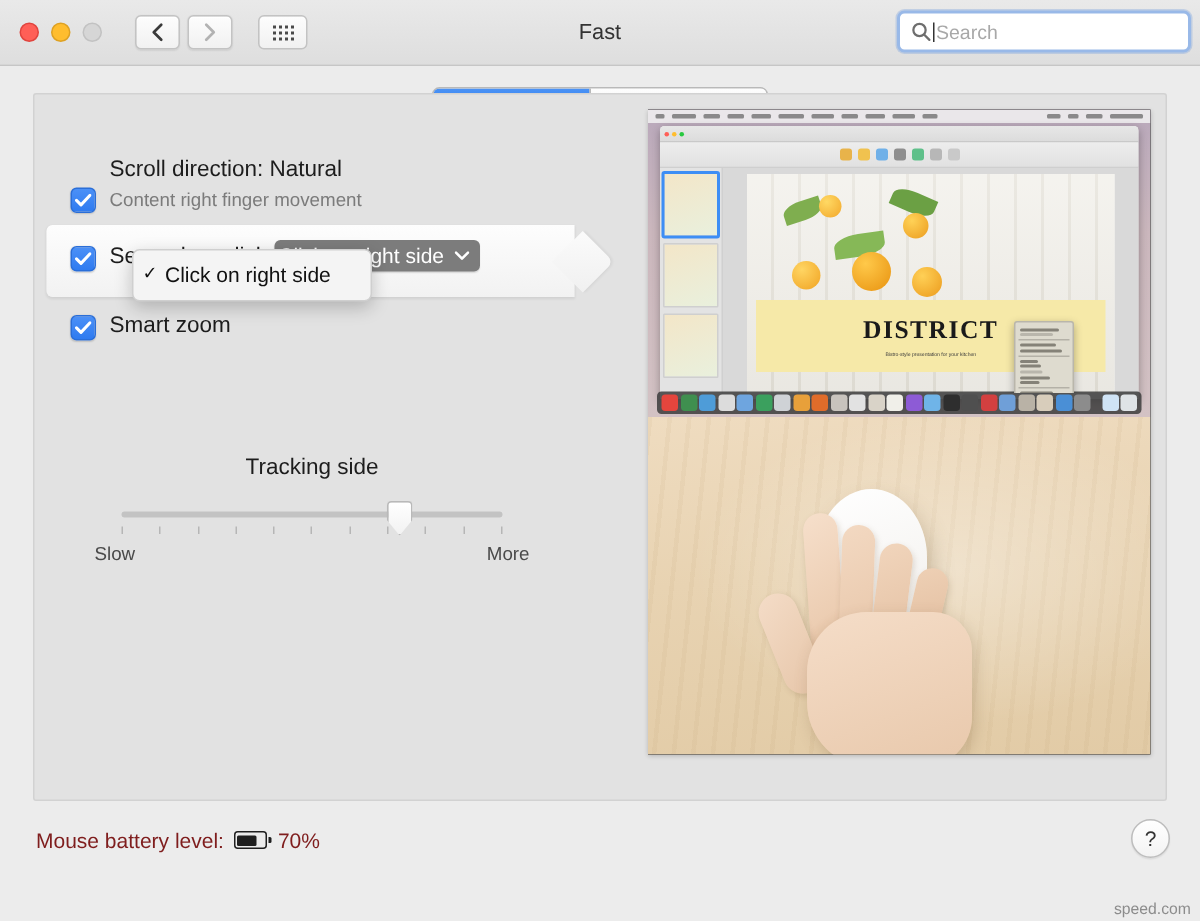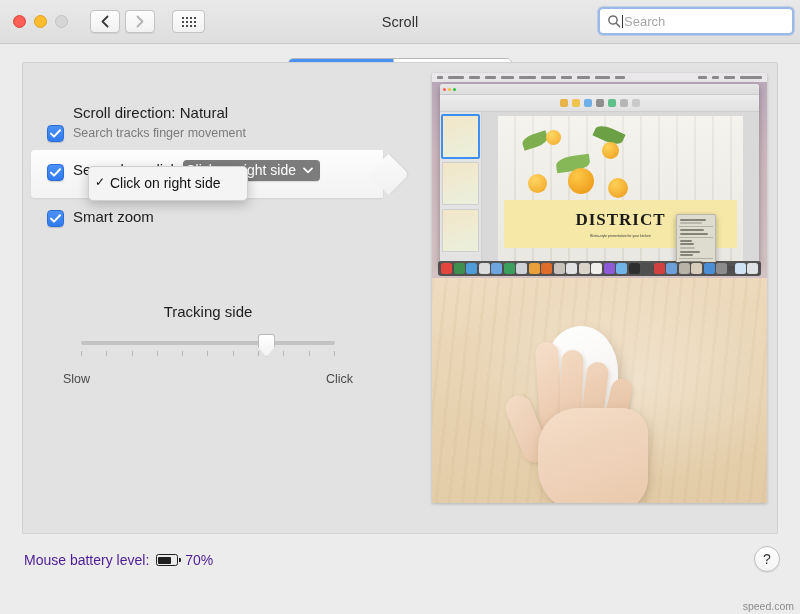--- a/index.html
+++ b/index.html
@@ -201,21 +201,21 @@
     position: absolute; top: 0; width: 17px; height: 23px;
     margin-left: -8.5px;
     background: linear-gradient(#ffffff, #f2f2f2);
     border: 1px solid #b9b9b9;
     border-radius: 3px 3px 0 0;
     clip-path: polygon(0 0, 100% 0, 100% 55%, 50% 100%, 0 55%);
     box-shadow: 0 1px 2px rgba(0,0,0,.18);
   }
   .endlabels {
     display: flex; justify-content: space-between;
-    margin: 12px 10px 0;
+    margin: 2px 10px 0;
     font-size: 12.5px; color: #4a4a4a;
   }
 
   
   .preview {
     position: absolute; right: 10px; top: 10px;
     width: 335px; height: 430px;
     background: #000;
     overflow: hidden;
     box-shadow: 0 1px 3px rgba(0,0,0,.2);
@@ -299,21 +299,21 @@
   }
 
   
   .bottom {
     position: absolute; left: 0; right: 0; bottom: 0; height: 80px;
     background: #ececec;
   }
   .battrow {
     position: absolute; left: 24px; top: 18px;
     display: flex; align-items: center; gap: 7px;
-    font-size: 14px; color: #4c1d95;
+    font-size: 14px; color: #7f1d1d;
   }
   .battery {
     position: relative; width: 22px; height: 12px;
     border: 1.5px solid #1f1f1f; border-radius: 2.5px;
     display:flex; align-items:center;
   }
   .battfill { height: 7px; background: #1f1f1f; margin-left: 1.2px; border-radius: 1px; }
   .battnub {
     position:absolute; right: -4px; top: 3.2px; width: 2.2px; height: 4px;
     background:#1f1f1f; border-radius: 0 1px 1px 0;
@@ -373,21 +373,21 @@
             <i></i>
             <i></i>
             <i></i>
             <i></i>
             <i></i>
             <i></i>
         </span>
       </div>
     </div>
 
-    <div class="wintitle">Scroll</div>
+    <div class="wintitle">Fast</div>
 
     <div class="searchwrap">
       <svg class="mag" width="14" height="14" viewBox="0 0 14 14">
         <circle cx="6" cy="6" r="4.1" fill="none" stroke="#6e6e6e" stroke-width="1.5"></circle>
         <line x1="9.2" y1="9.2" x2="12.6" y2="12.6" stroke="#6e6e6e" stroke-width="1.5" stroke-linecap="round"></line>
       </svg>
       <span class="caret"></span>
       <span class="searchph">Search</span>
     </div>
   </div>
@@ -405,21 +405,21 @@
 
       <div class="optrow">
         <div class="optinner">
           <span class="cb">
             <svg width="11" height="9" viewBox="0 0 11 9">
               <polyline points="1,4.6 4,7.6 10,1.2" fill="none" stroke="#fff" stroke-width="2" stroke-linecap="round" stroke-linejoin="round"></polyline>
             </svg>
           </span>
           <span class="opttext">
             <span class="opttitle">Scroll direction: Natural</span>
-            <span class="optsub" style="display:block">Search tracks finger movement</span>
+            <span class="optsub" style="display:block">Content right finger movement</span>
           </span>
         </div>
       </div>
 
       <div class="optrow selected">
         <div class="optinner">
           <span class="cb">
             <svg width="11" height="9" viewBox="0 0 11 9">
               <polyline points="1,4.6 4,7.6 10,1.2" fill="none" stroke="#fff" stroke-width="2" stroke-linecap="round" stroke-linejoin="round"></polyline>
             </svg>
@@ -471,21 +471,21 @@
             <i></i>
             <i></i>
             <i></i>
             <i></i>
             <i></i>
         </div>
         <div class="thumb" id="slider-thumb" style="left: 73%;"></div>
       </div>
       <div class="endlabels">
         <span>Slow</span>
-        <span>Click</span>
+        <span>More</span>
       </div>
     </div>
 
     <div class="preview">
 
       <div class="vid-top">
         <div class="mac-menubar">
           <span class="mb-item" style="width:6px"></span>
           <span class="mb-item" style="width:16px"></span>
           <span class="mb-item" style="width:11px"></span>

